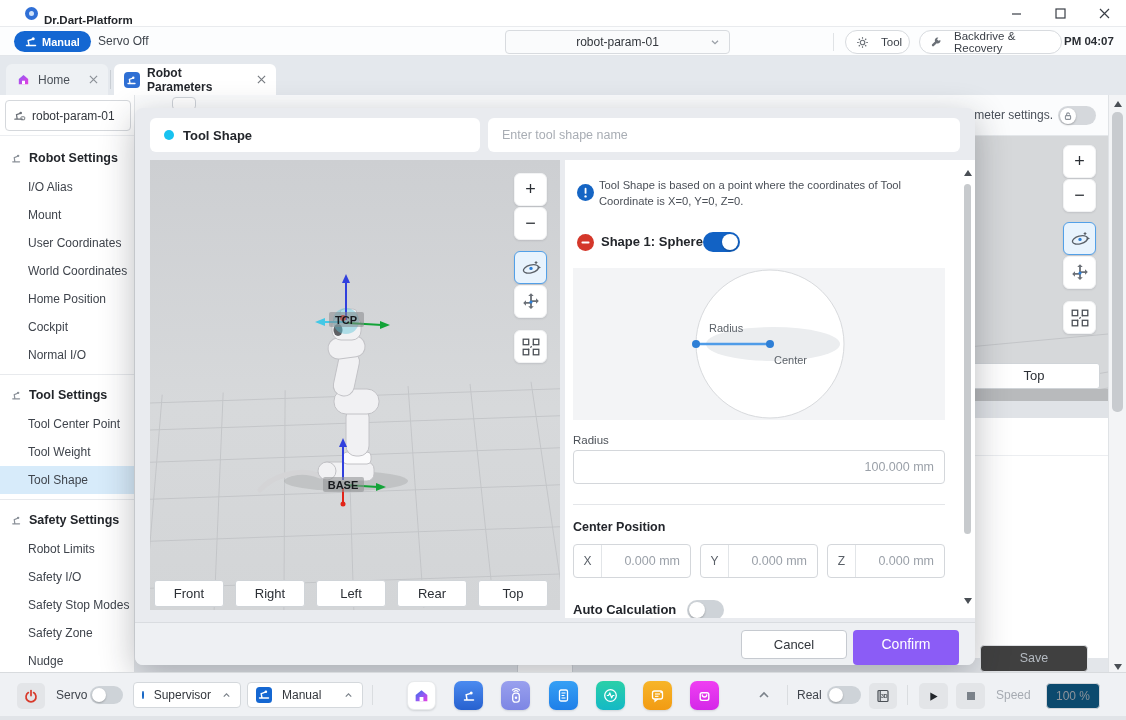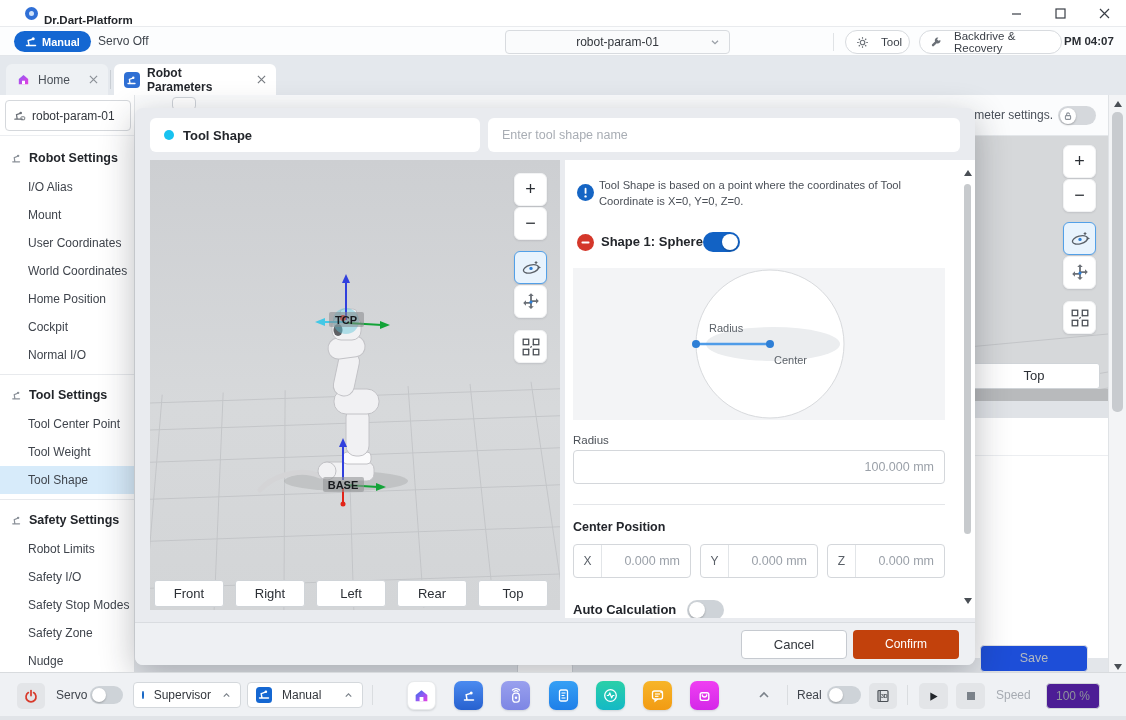--- a/index.html
+++ b/index.html
@@ -39,21 +39,21 @@
   .settings-text{left:873px;top:95px;width:180px;height:41px;line-height:41px;text-align:right;font-size:12px;color:#4a505a;z-index:1;}
   .bg3d{left:135px;top:136px;width:973px;height:264px;background:#d6d8da;z-index:1;overflow:hidden;}
   .ctl{width:33px;height:33px;background:#fff;border:1px solid #f2f3f4;border-radius:6px;display:flex;align-items:center;justify-content:center;box-shadow:0 1px 2px rgba(40,45,55,.12);cursor:pointer;font-size:18px;color:#2b2f35;}
   .ctl.active{border:1.5px solid #52a0e8;background:#e8f3fd;}
   .strip-dark{left:135px;top:389px;width:973px;height:12px;background:#b8babc;z-index:1;}
   .strip-light{left:135px;top:401px;width:973px;height:17px;background:#e0e3e7;z-index:1;}
   .rpanel{left:135px;top:418px;width:973px;height:240px;background:#fff;z-index:1;}
   .rpanel-div{left:135px;top:455px;width:973px;height:1px;background:#eceef1;z-index:1;}
   .bstrip{left:135px;top:658px;width:973px;height:18px;background:#e3e6ea;z-index:1;}
   .white-btn{background:#fff;border:1px solid #d0d4d8;border-radius:3px;text-align:center;font-size:13px;color:#2b2f35;cursor:pointer;}
-  .save-btn{left:980px;top:645px;width:108px;height:27px;background:#1d4ed8;border:1px solid #dfe1e4;color:#b4bac1;border-radius:4px;font-size:12.5px;text-align:center;line-height:25px;z-index:1;}
+  .save-btn{left:980px;top:645px;width:108px;height:27px;background:#404040;border:1px solid #dfe1e4;color:#b4bac1;border-radius:4px;font-size:12.5px;text-align:center;line-height:25px;z-index:1;}
   .peek{background:#fff;border:1px solid #cfd3d8;border-radius:4px;z-index:1;}
   
   .winscroll{left:1108px;top:95px;width:18px;height:581px;background:#f3f4f6;border-left:1px solid #e0e3e6;z-index:3;}
   .tri-up{width:0;height:0;border-left:4px solid transparent;border-right:4px solid transparent;border-bottom:6px solid #4a4f55;}
   .tri-dn{width:0;height:0;border-left:4px solid transparent;border-right:4px solid transparent;border-top:6px solid #4a4f55;}
   .thumb{background:#c8cbcf;border-radius:5px;}
   
   .dialog{left:135px;top:108px;width:840px;height:557px;background:#e9ebef;border-radius:8px;box-shadow:0 10px 35px rgba(25,30,40,.30);z-index:20;}
   .card{background:#fff;border-radius:6px;}
   .dlg-title{left:15px;top:10px;width:330px;height:34px;display:flex;align-items:center;gap:9px;padding-left:14px;font-size:13px;font-weight:bold;color:#23262b;}
@@ -74,29 +74,29 @@
   .toggle.off .knob{left:2px;}
   .diagram{left:8px;top:108px;width:372px;height:152px;background:#f3f4f6;}
   .fld-label{font-size:11.5px;color:#4c5158;}
   .inp{border:1px solid #d4d7db;border-radius:4px;background:#fff;display:flex;align-items:center;}
   .inp input{flex:1;min-width:0;border:none;outline:none;background:transparent;text-align:right;padding:0 10px;font-family:inherit;font-size:12.5px;color:#33373d;}
   .inp input::placeholder{color:#9ba1a9;}
   .axis-lab{width:28px;text-align:center;font-size:12px;color:#5a6068;border-right:1px solid #e2e5e8;align-self:stretch;line-height:32px;}
   .bold-lab{font-size:12.5px;font-weight:bold;color:#23262c;}
   .footer{left:0;top:514px;width:840px;height:43px;background:#eef0f3;border-top:1px solid #d9dce0;border-radius:0 0 8px 8px;}
   .cancel-btn{left:606px;top:7px;width:106px;height:29px;background:#fff;border:1px solid #c6cad0;border-radius:4px;font-size:13px;color:#32363c;text-align:center;line-height:27px;cursor:pointer;}
-  .confirm-btn{left:718px;top:7px;width:106px;height:29px;background:#c2410c;border-radius:4px;font-size:12px;color:#fff;text-align:center;line-height:29px;cursor:pointer;}
+  .confirm-btn{left:718px;top:7px;width:106px;height:35px;background:#8b5cf6;border-radius:4px;font-size:14px;color:#fff;text-align:center;line-height:29px;cursor:pointer;}
   
   .bottombar{left:0;top:672px;width:1126px;height:44px;background:#eff1f4;border-top:1px solid #d8dbde;z-index:30;}
   .sq-btn{background:#e3e5e8;border-radius:5px;display:flex;align-items:center;justify-content:center;cursor:pointer;}
   .bsel{background:#fff;border:1px solid #d4d8dc;border-radius:4px;display:flex;align-items:center;gap:10px;padding:0 8px;font-size:12px;color:#33373d;cursor:pointer;}
   .blab{height:44px;line-height:44px;font-size:12px;color:#3f444c;}
   .app{width:29px;height:29px;border-radius:7px;display:flex;align-items:center;justify-content:center;cursor:pointer;box-shadow:0 1px 2px rgba(40,45,55,.15);}
   .graylab{color:#a6abb2;}
-  .speedbox{left:1046px;top:10px;width:54px;height:26px;background:#4c1d95;border:1px solid #d3d6da;border-radius:4px;text-align:center;line-height:24px;font-size:12px;color:#8e949b;}
+  .speedbox{left:1046px;top:10px;width:54px;height:26px;background:#0c4a6e;border:1px solid #d3d6da;border-radius:4px;text-align:center;line-height:24px;font-size:12px;color:#8e949b;}
 </style>
 </head>
 <body>
 
 <div id="root">
 
   <div class="abs titlebar">
     <div class="abs logo"></div>
     <div class="abs wintitle">Dr.Dart-Platform</div>
     <div class="abs winbtn" style="left:994px">

